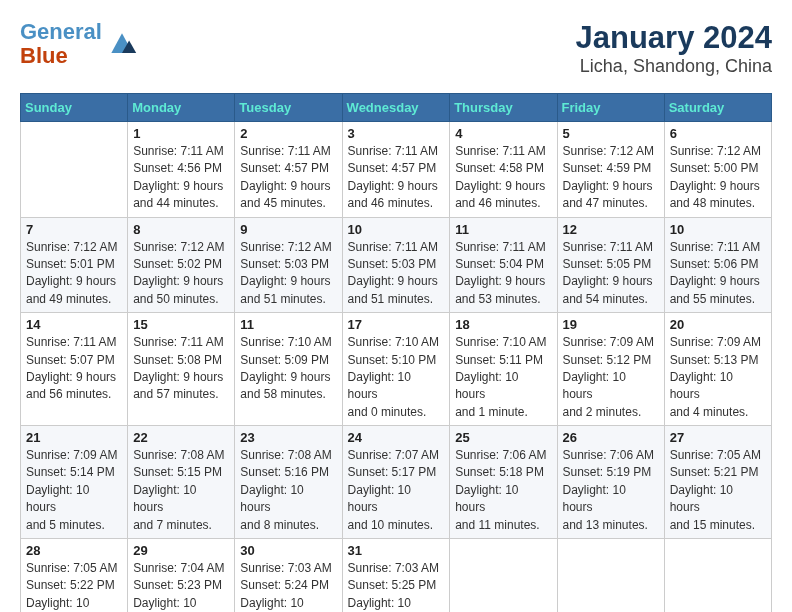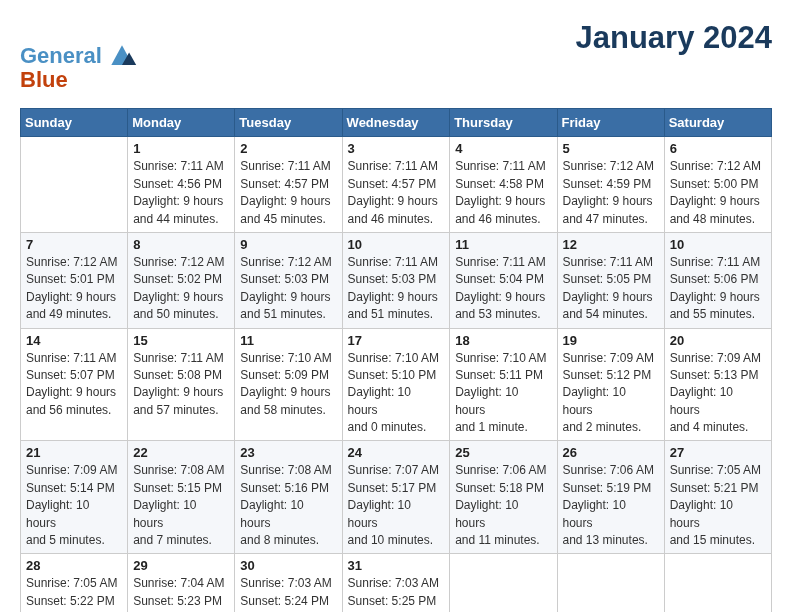--- a/index.html
+++ b/index.html
@@ -18,21 +18,20 @@
     }
     .logo {
       display: flex;
       align-items: center;
     }
     .logo-text {
       font-size: 22px;
       font-weight: bold;
       color: #1a3a5c;
       line-height: 1.1;
-      margin-top: 24px;
     }
     .logo-text span {
       color: #4a90c4;
     }
     .logo-icon {
       width: 32px;
       height: 32px;
       margin-left: 4px;
     }
     .title-block {
@@ -47,21 +46,21 @@
       font-size: 18px;
       color: #444;
     }
     table {
       width: 100%;
       border-collapse: collapse;
       font-size: 11px;
     }
     thead tr th {
       background-color: #3a6ea5;
-      color: #ffffff;
+      color: #5eead4;
       padding: 6px 4px;
       text-align: left;
       font-size: 13px;
       font-weight: bold;
       border: 1px solid #2a5a8a;
     }
     tbody tr td {
       border: 1px solid #ccc;
       vertical-align: top;
       padding: 4px 5px;
@@ -99,20 +98,21 @@
         <span style="color:#c2410c;">Blue</span>
       </div>
     </div>
     <svg class="logo-icon" viewBox="0 0 36 36">
       <polygon points="6,28 18,6 30,28" fill="#4a90c4"></polygon>
       <polygon points="18,28 26,14 34,28" fill="#1a3a5c"></polygon>
     </svg>
   </div>
   <div class="title-block">
     <div class="calendar-title">January 2024</div>
+    <div class="calendar-subtitle">Licha, Shandong, China</div>
   </div>
 </div>
 
 <table>
   <thead>
     <tr id="weekday-row">
         <th>Sunday</th>
         <th>Monday</th>
         <th>Tuesday</th>
         <th>Wednesday</th>

